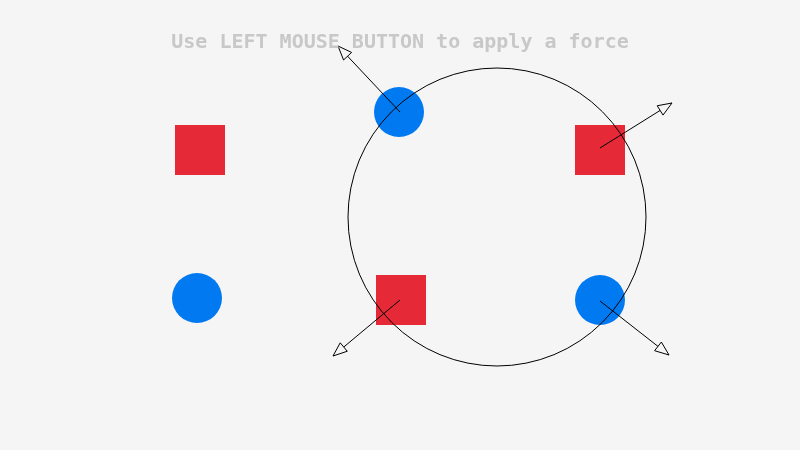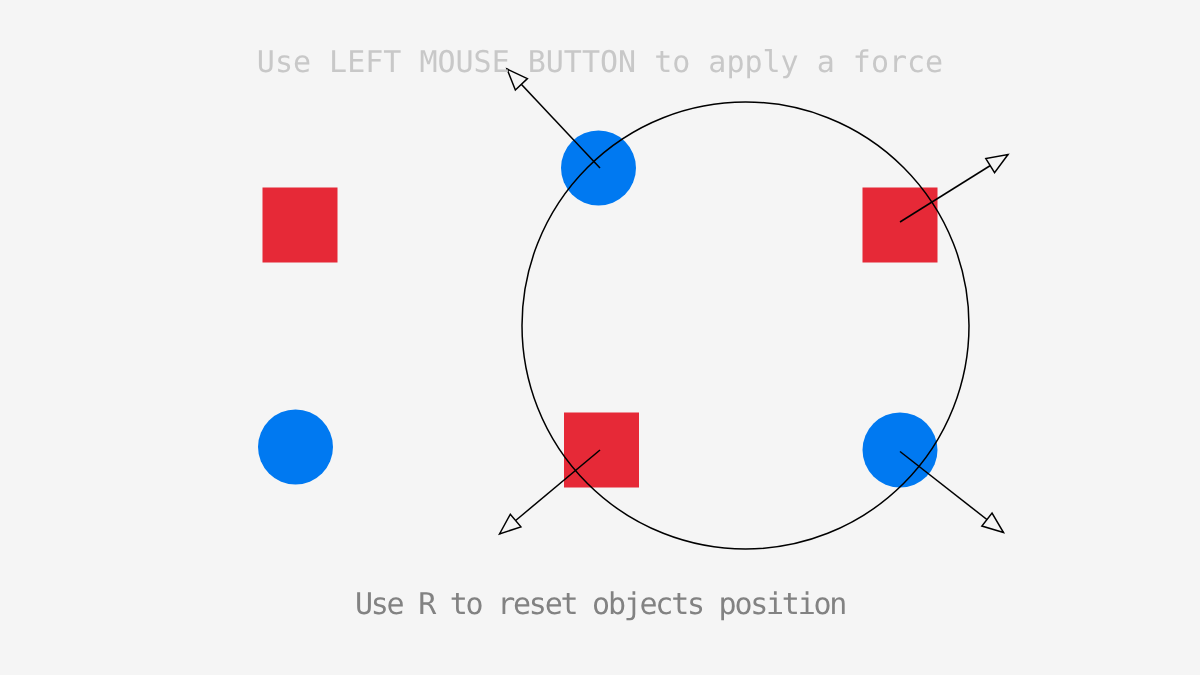--- a/index.html
+++ b/index.html
@@ -15,21 +15,21 @@
     left: 0;
     top: 0;
     width: 800px;
     height: 450px;
   }
   .instruction {
     position: absolute;
     left: 0;
     width: 800px;
     text-align: center;
-    font-weight: normal;
+    font-weight: bold;
     font-size: 20px;
     line-height: 22px;
     white-space: pre;
     pointer-events: none;
   }
   .instruction.top {
     top: 30px;
     letter-spacing: 0px;
   }
   .instruction.bottom {
@@ -60,14 +60,13 @@
       <g>
         <line x1="400" y1="300" x2="333" y2="356" stroke="#000000" stroke-width="1"></line>
         <polygon points="333,356 340.21473901235476,342.80160839406534 347.2691504911016,351.2417078418518" fill="#f5f5f5" stroke="#000000" stroke-width="1"></polygon>
       </g>
       <g>
         <line x1="600" y1="301" x2="669" y2="355" stroke="#000000" stroke-width="1"></line>
         <polygon points="669,355 654.5852345467742,350.7029618423282 661.3646254250134,342.04040683124475" fill="#f5f5f5" stroke="#000000" stroke-width="1"></polygon>
       </g>
     </svg>
   <div class="instruction top" style="color: rgb(200, 200, 200);">Use LEFT MOUSE BUTTON to apply a force</div>
-  <div class="instruction bottom" style="color: rgb(130, 130, 130);">Use R to reset objects position</div>
 </div>
 
 </body></html>

